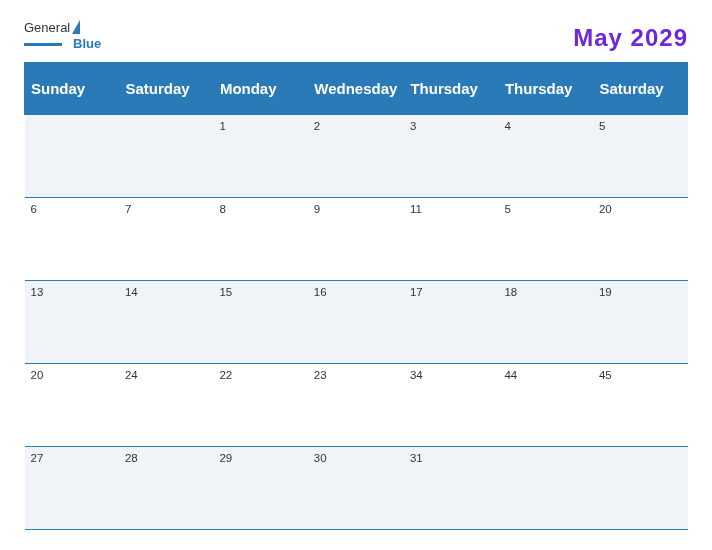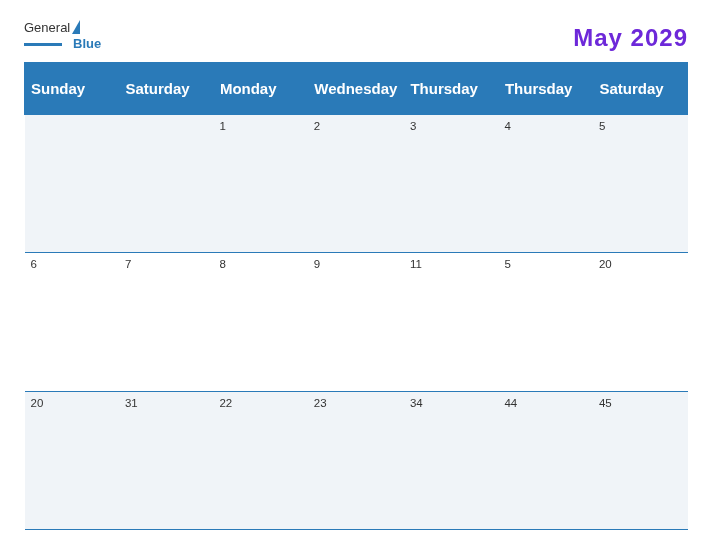--- a/index.html
+++ b/index.html
@@ -152,22 +152,40 @@
       <tr>
         <td><span class="day-num">6</span></td>
         <td><span class="day-num">7</span></td>
         <td><span class="day-num">8</span></td>
         <td><span class="day-num">9</span></td>
         <td><span class="day-num">11</span></td>
         <td><span class="day-num">5</span></td>
         <td><span class="day-num">20</span></td>
       </tr>
       <tr>
+        <td><span class="day-num">13</span></td>
+        <td><span class="day-num">14</span></td>
+        <td><span class="day-num">15</span></td>
+        <td><span class="day-num">16</span></td>
+        <td><span class="day-num">17</span></td>
+        <td><span class="day-num">18</span></td>
+        <td><span class="day-num">19</span></td>
+      </tr>
+      <tr>
         <td><span class="day-num">20</span></td>
-        <td><span class="day-num">31</span></td>
+        <td><span class="day-num">24</span></td>
         <td><span class="day-num">22</span></td>
         <td><span class="day-num">23</span></td>
         <td><span class="day-num">34</span></td>
         <td><span class="day-num">44</span></td>
         <td><span class="day-num">45</span></td>
       </tr>
+      <tr>
+        <td><span class="day-num">27</span></td>
+        <td><span class="day-num">28</span></td>
+        <td><span class="day-num">29</span></td>
+        <td><span class="day-num">30</span></td>
+        <td><span class="day-num">31</span></td>
+        <td></td>
+        <td></td>
+      </tr>
     </tbody>
 </table>
 
 </body></html>

